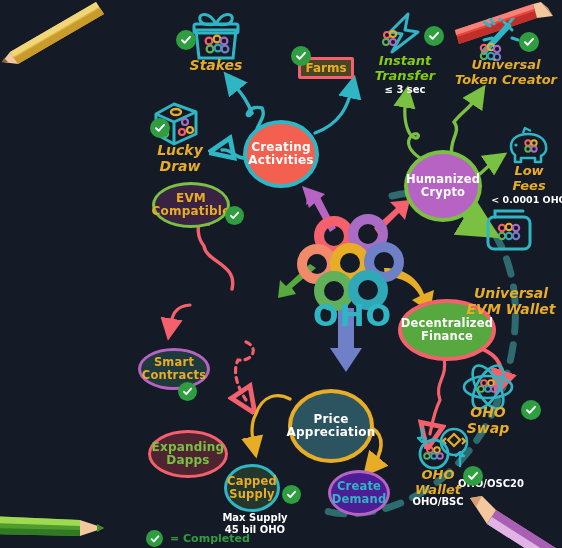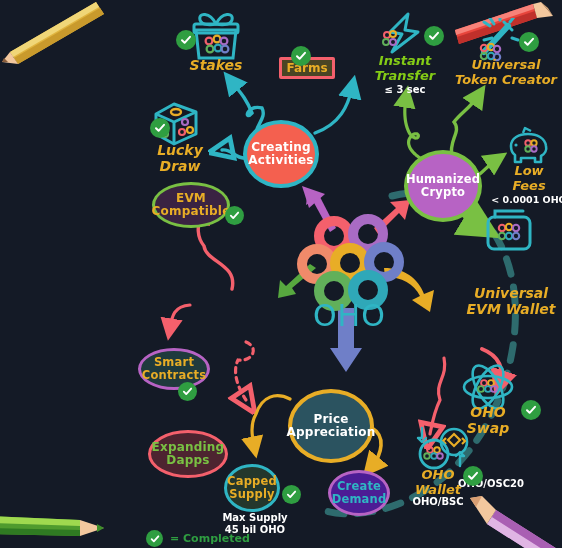--- a/index.html
+++ b/index.html
@@ -12,21 +12,21 @@
   }
   #stage{position:absolute;inset:0;width:562px;height:548px;}
   svg.layer{position:absolute;left:0;top:0;width:562px;height:548px;overflow:visible;}
   .node{position:absolute;display:flex;align-items:center;justify-content:center;text-align:center;box-sizing:border-box;}
   .bubble-text{font-weight:bold;line-height:1.12;letter-spacing:.2px;}
   .lbl{position:absolute;text-align:center;font-weight:bold;line-height:1.12;font-style:italic;}
   .sub{position:absolute;text-align:center;font-weight:bold;color:#ffffff;}
   .check{position:absolute;border-radius:50%;background:#2f9e41;display:flex;align-items:center;justify-content:center;}
   .check svg{display:block;}
   .iconbox{position:absolute;}
-  .logo-word{position:absolute;color:#2fb5c4;font-weight:normal;letter-spacing:1px;}
+  .logo-word{position:absolute;color:#2fb5c4;font-weight:bold;letter-spacing:1px;}
   .legend{position:absolute;display:flex;align-items:center;gap:7px;}
   .legend-text{color:#2f9e41;font-weight:bold;font-size:11px;}
 </style>
 </head>
 <body>
 
 <div id="stage">
 
   <svg class="layer">
 
@@ -160,20 +160,23 @@
 
   <div class="node" style="left:404px;top:150px;width:78px;height:72px;border-radius:50%;background:#b763c4;border:4px solid #79c043;">
     <span class="bubble-text" style="color:#ffffff;font-size:11.5px;">Humanized Crypto</span>
   </div>
 
   <div class="node" style="left:243px;top:120px;width:76px;height:68px;border-radius:50%;background:#f4604f;border:4px solid #2fb5c4;">
     <span class="bubble-text" style="color:#ffffff;font-size:12px;">Creating Activities</span>
   </div>
 
 
+  <div class="node" style="left:398px;top:299px;width:98px;height:62px;border-radius:50%;background:#57a83f;border:4px solid #f4606c;">
+    <span class="bubble-text" style="color:#ffffff;font-size:11.5px;">Decentralized Finance</span>
+  </div>
 
   <div class="node" style="left:288px;top:389px;width:86px;height:74px;border-radius:50%;background:#2b5360;border:4px solid #e8ad26;">
     <span class="bubble-text" style="color:#ffffff;font-size:12px;">Price Appreciation</span>
   </div>
 
   <svg class="iconbox" style="left:188px;top:10px;width:56px;height:52px;">
     <path d="M8,20 L48,20 L45,48 L11,48 Z" fill="none" stroke="#2fb5c4" stroke-width="3"></path>
     <rect x="6" y="14" width="44" height="9" rx="2" fill="none" stroke="#2fb5c4" stroke-width="3"></rect>
     <path d="M28,14 C22,2 10,2 12,10 C14,16 24,15 28,14 Z" fill="none" stroke="#2fb5c4" stroke-width="3"></path>
     <path d="M28,14 C34,2 46,2 44,10 C42,16 32,15 28,14 Z" fill="none" stroke="#2fb5c4" stroke-width="3"></path>
@@ -186,21 +189,21 @@
       <circle cx="37" cy="39" r="3.4" fill="none" stroke="#6f7fc8" stroke-width="2.2"></circle>
     </g>
   </svg>
   <div class="lbl" style="left:176px;top:58px;width:80px;color:#e8ad26;font-size:14px;">Stakes</div>
   <div class="check" style="left:176px;top:30px;width:20px;height:20px;">
     <svg width="12" height="12" viewBox="0 0 12 12">
         <path d="M2,6.2 L4.6,8.8 L10,2.8" fill="none" stroke="#fff" stroke-width="2" stroke-linecap="round" stroke-linejoin="round"></path>
       </svg>
   </div>
 
-  <div class="node" style="left:279px;top:57px;width:56px;height:22px;background:#4a4524;border:3px solid #f4606c;border-radius:2px;">
+  <div class="node" style="left:298px;top:57px;width:56px;height:22px;background:#4a4524;border:3px solid #f4606c;border-radius:2px;">
     <span style="color:#e8ad26;font-size:12px;font-weight:bold;">Farms</span>
   </div>
   <div class="check" style="left:291px;top:46px;width:20px;height:20px;">
     <svg width="12" height="12" viewBox="0 0 12 12">
         <path d="M2,6.2 L4.6,8.8 L10,2.8" fill="none" stroke="#fff" stroke-width="2" stroke-linecap="round" stroke-linejoin="round"></path>
       </svg>
   </div>
 
   <svg class="iconbox" style="left:152px;top:98px;width:56px;height:54px;">
     <path d="M22,6 L44,14 L44,36 L22,46 L4,36 L4,16 Z" fill="none" stroke="#2fb5c4" stroke-width="3" stroke-linejoin="round"></path>

